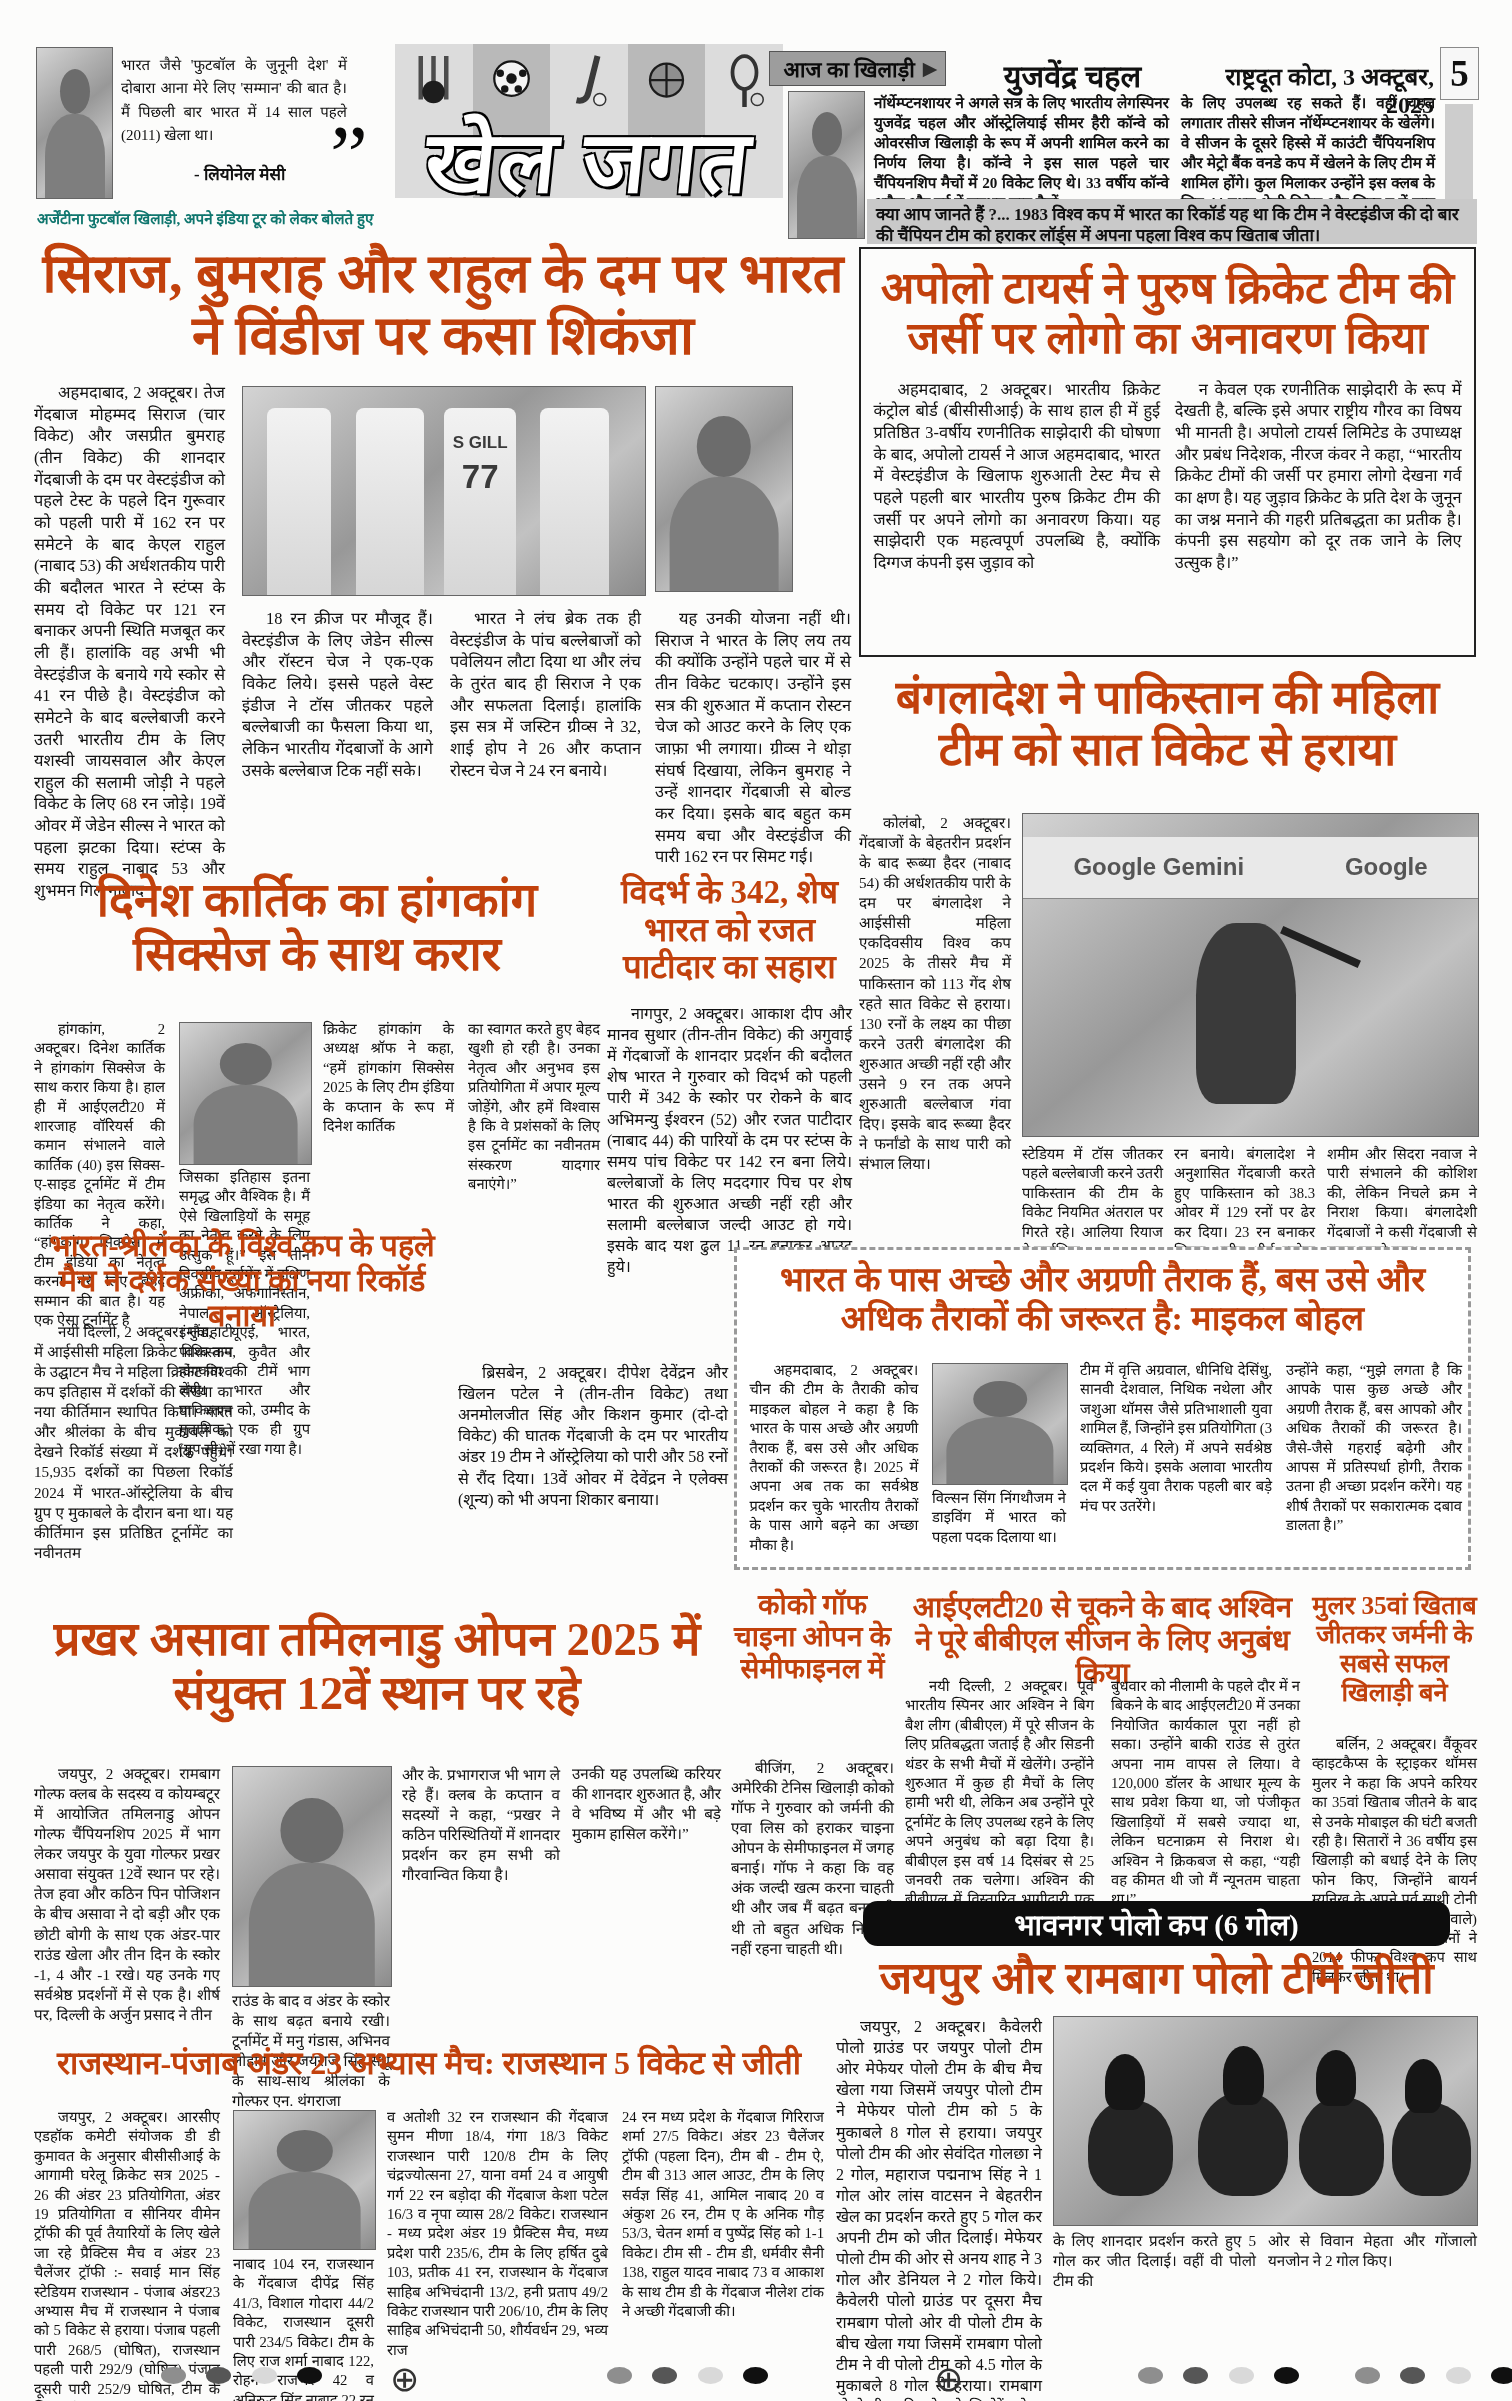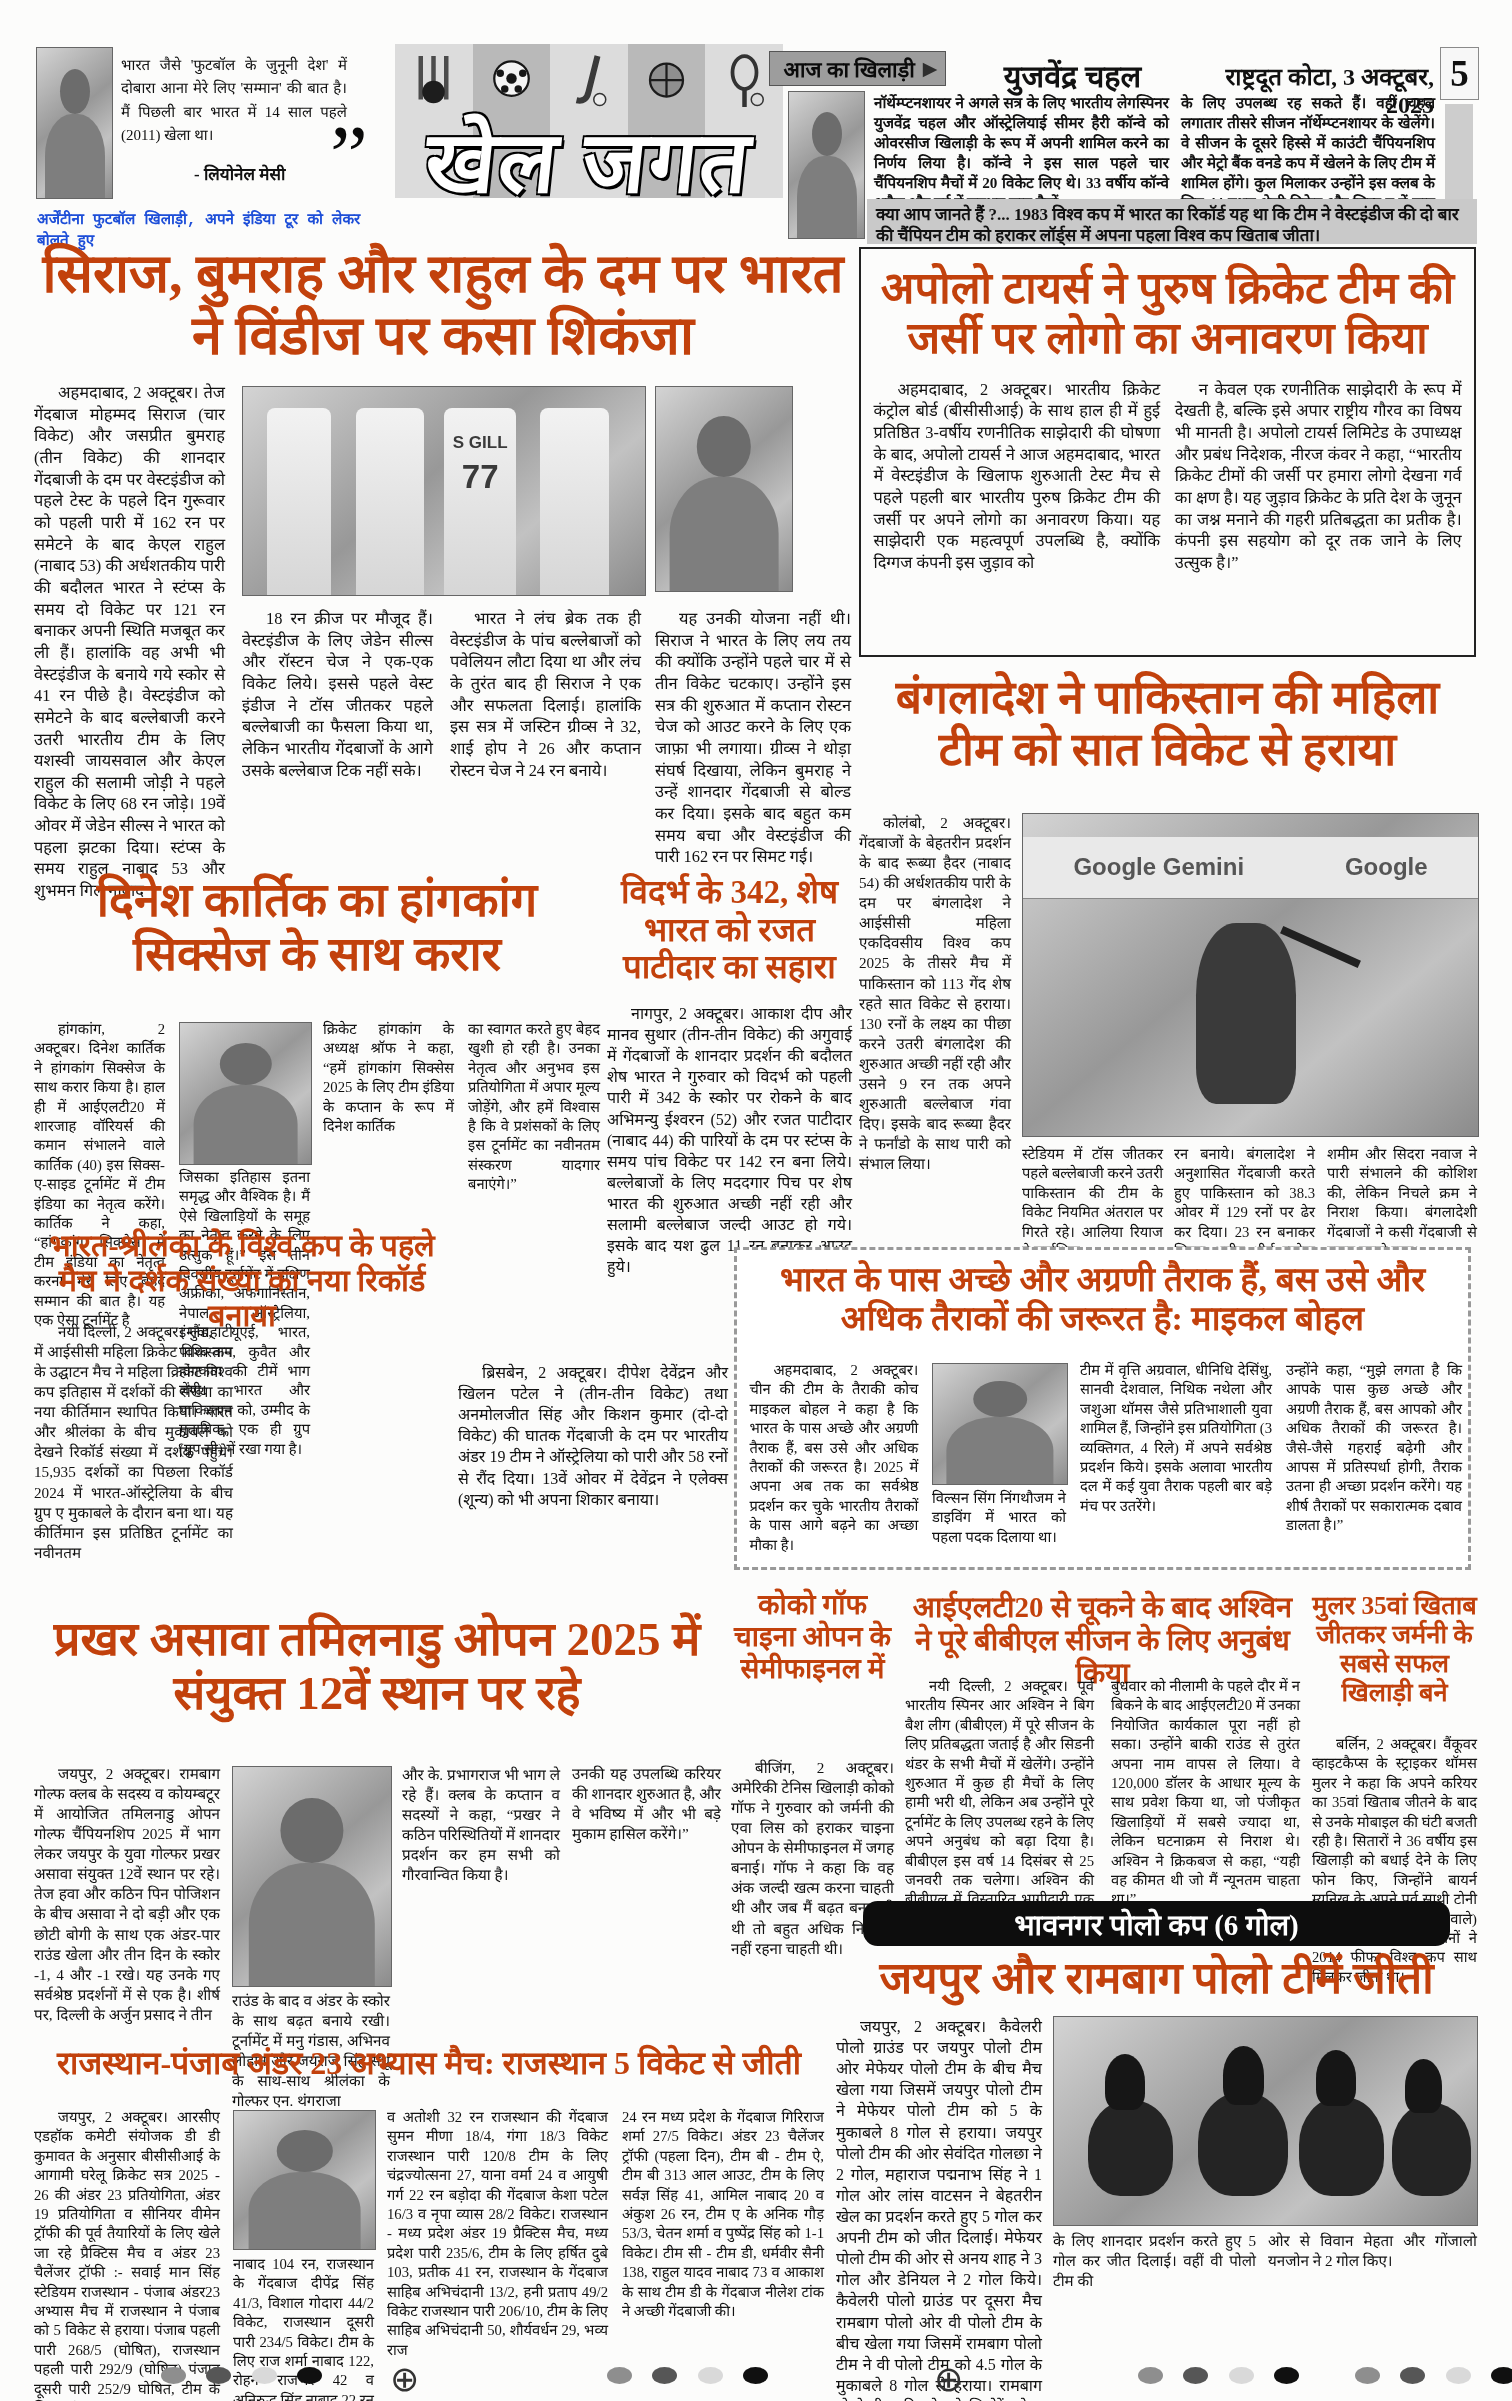--- a/index.html
+++ b/index.html
@@ -39,21 +39,21 @@
          justify-content:space-around;color:#555;font:bold 24px "Liberation Sans",sans-serif;border-bottom:1.1px solid #888;}
   .player{position:absolute;top:10%;height:90%;background:linear-gradient(#f2f2f2,#d6d6d6);border-radius:8px 8px 0 0;}
   .jersey{position:absolute;color:#3a3a3a;font-family:"Liberation Sans",sans-serif;font-weight:bold;text-align:center;}
   .horse{position:absolute;bottom:14%;background:#242424;border-radius:48% 48% 38% 38%;}
   .rider{position:absolute;background:#161616;border-radius:50% 50% 30% 30%;}
   .dotrow{display:flex;gap:20.3px;align-items:center;}
   .dotrow i{width:25px;height:17px;border-radius:50%;display:inline-block;}
   .dotrow i:nth-child(1){background:#8e8e8e;} .dotrow i:nth-child(2){background:#565656;}
   .dotrow i:nth-child(3){background:#d9d9d9;} .dotrow i:nth-child(4){background:#101010;}
   .oplus{font-size:35px;color:#333;font-family:"DejaVu Sans",sans-serif;}
-  .cap{color:#1d4ed8;font-family:Liberation Mono, monospace;}
+  .cap{color:#0f766e;}
   .sidebar-strip{background:#cdcdcd;}
   svg{display:block;}
 </style>
 </head>
 <body>
 
 <div class="page">
 
   <div class="abs" style="left:36px;top:45px;width:361px;height:196px;">
     <div class="photo bust" style="left:0;top:2.3px;width:75px;height:150px;"></div>

